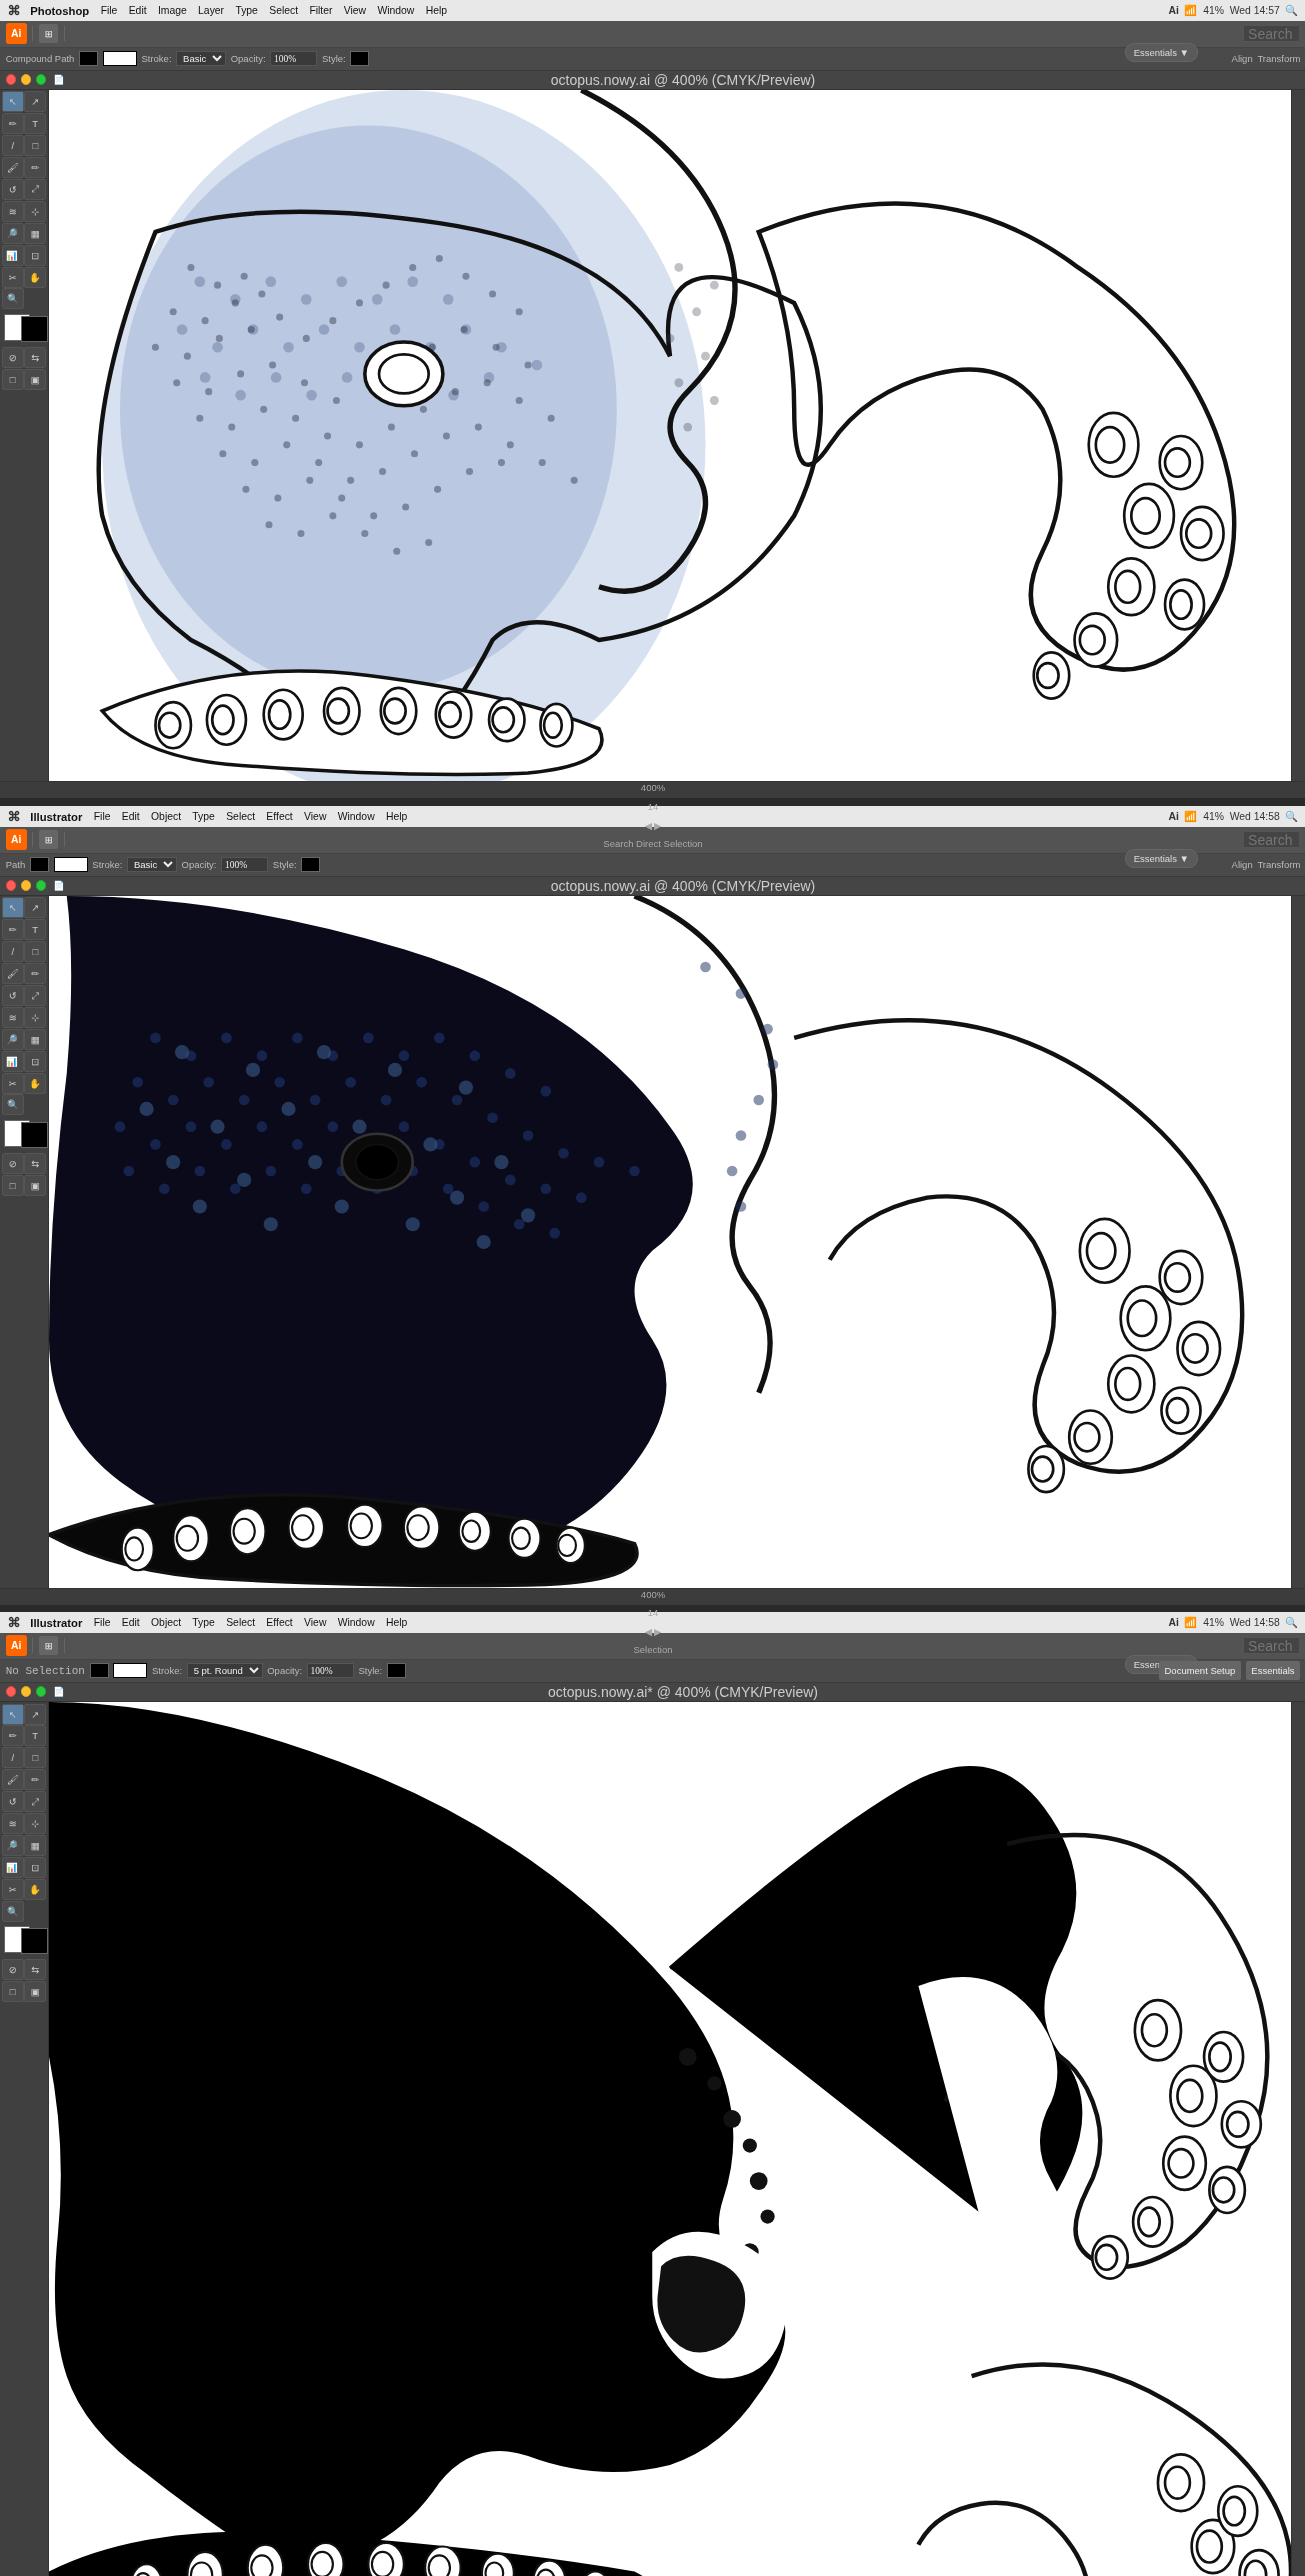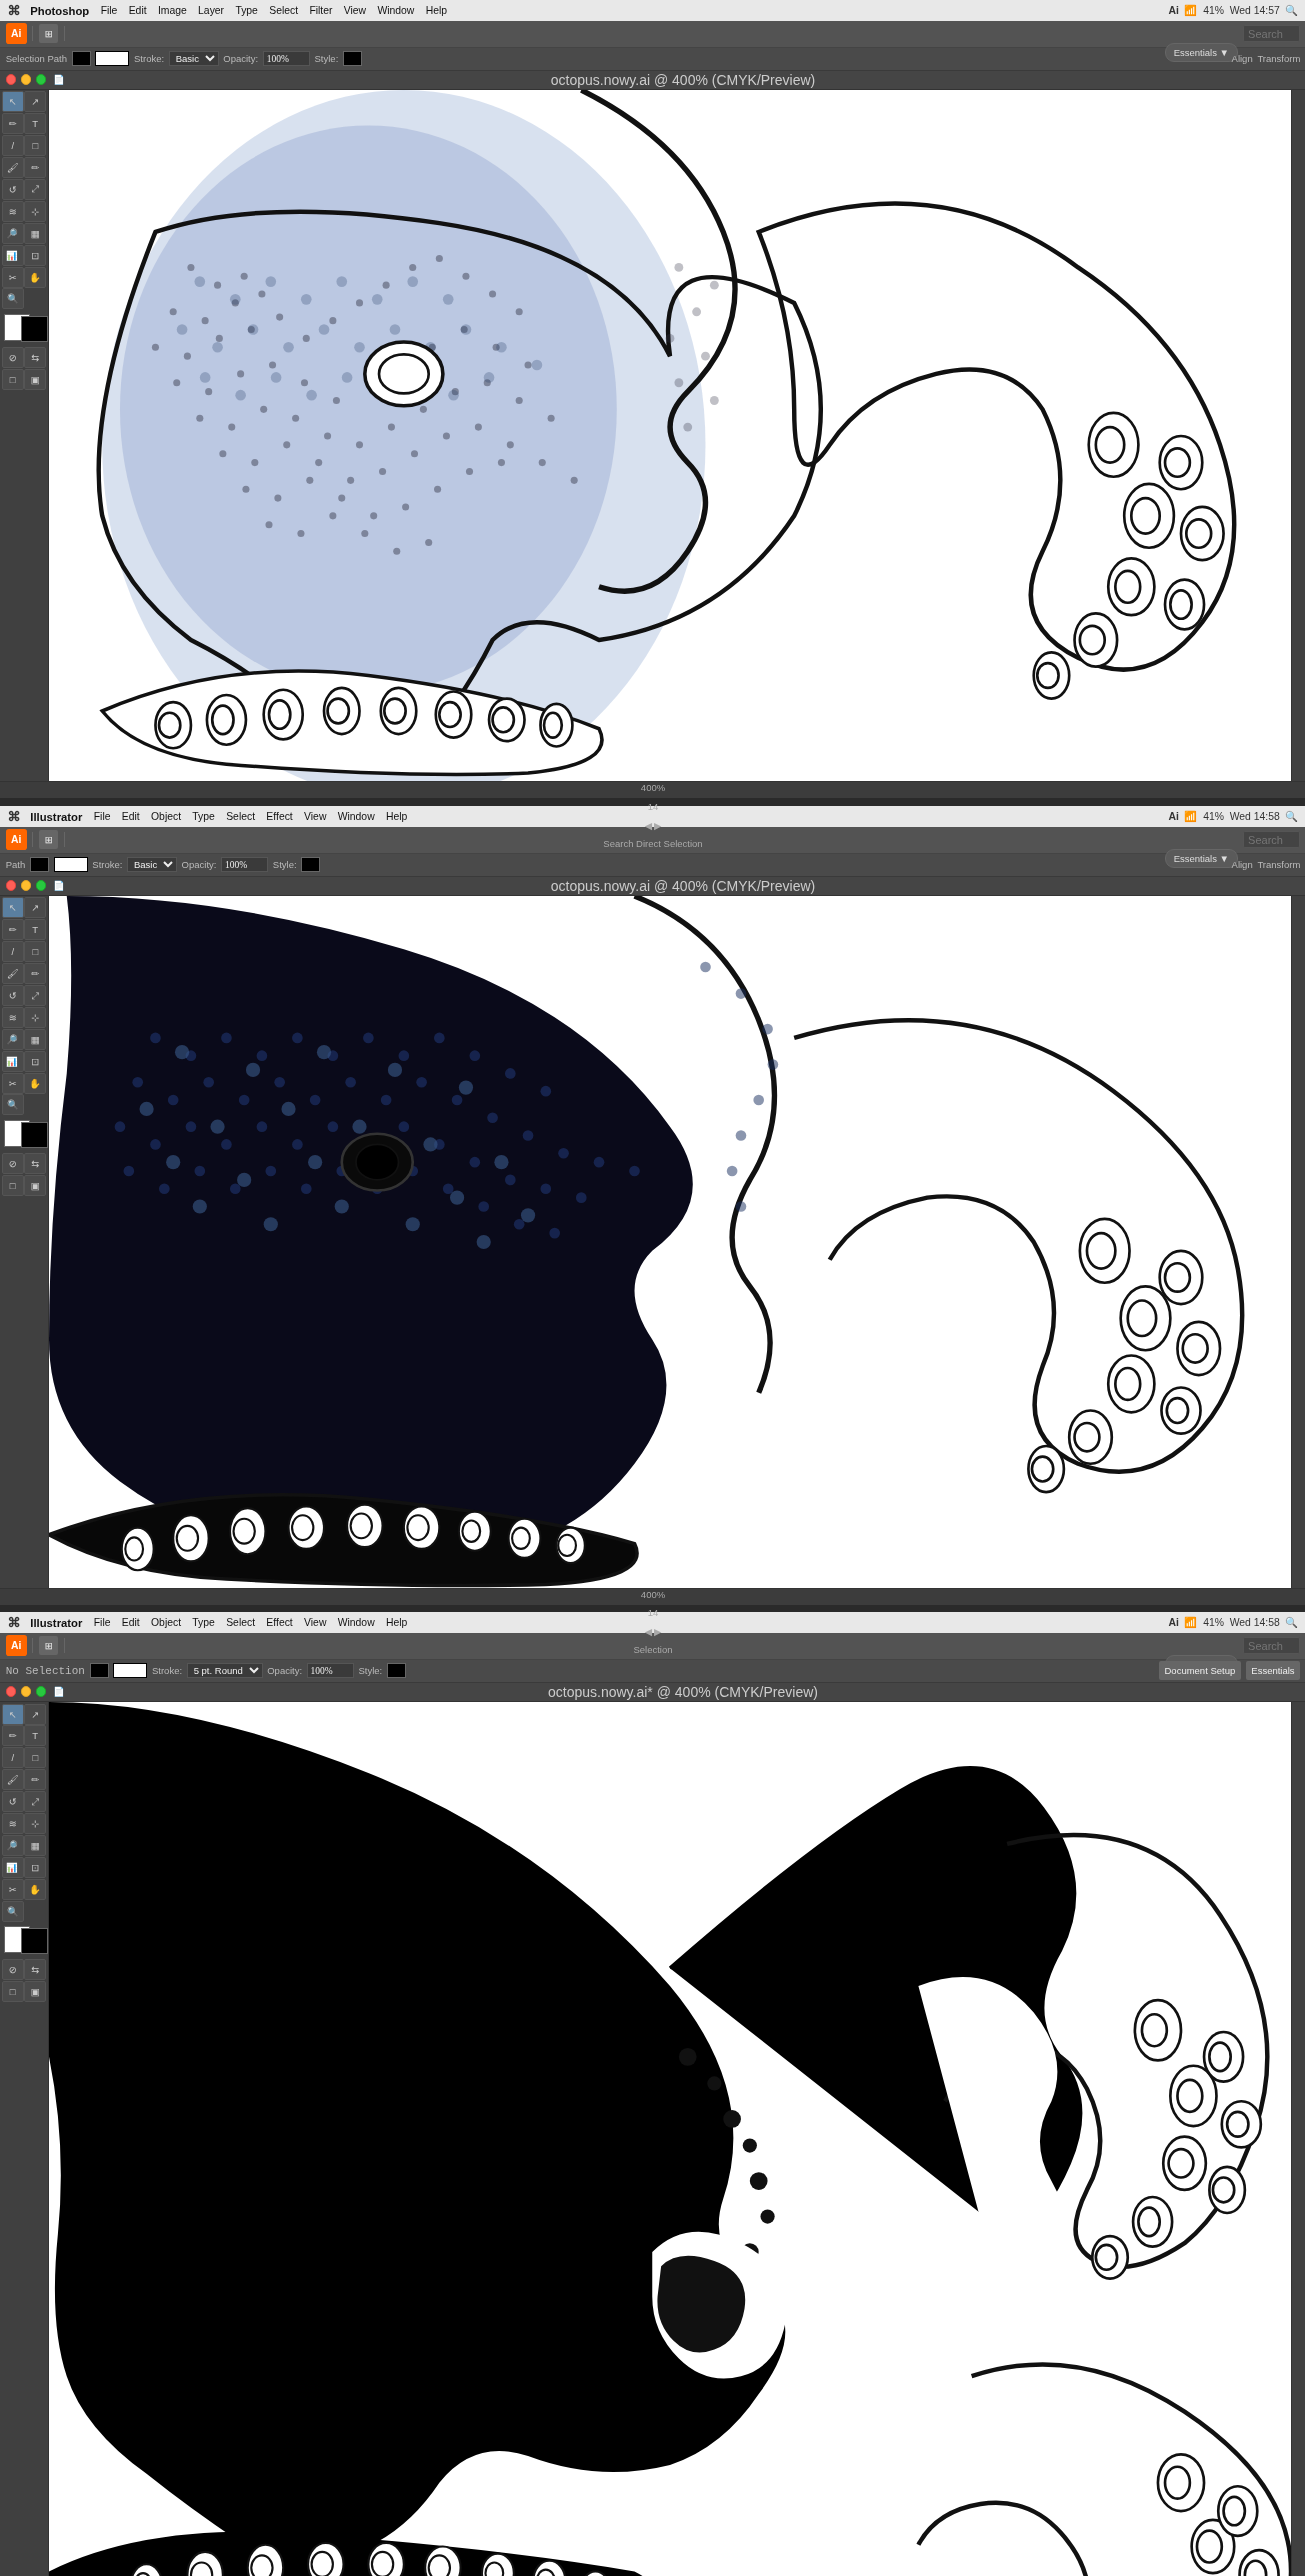--- a/index.html
+++ b/index.html
@@ -99,22 +99,23 @@
       align-items: center;
       gap: 2.8px;
     }
     .toolbar-input {
       height: 17px;
       padding: 0 3.8px;
       background: #444;
       border: 0.9px solid #555;
       border-radius: 1.9px;
       color: #eee;
-      font-size: 11px;
+      font-size: 14px;
       width: 57px;
+      margin-left: 40px;
     }
     .toolbar-spacer { flex: 1; }
     .essentials-btn {
       height: 19px;
       padding: 0 7.6px;
       background: #5a5a5a;
       border: 0.9px solid #666;
       border-radius: 9px;
       color: #ddd;
       font-size: 9.5px;
@@ -353,21 +354,21 @@
     <div class="ai-logo">Ai</div>
     <div class="toolbar-divider"></div>
     <button class="toolbar-btn">⊞</button>
     <div class="toolbar-divider"></div>
     <div class="toolbar-spacer"></div>
     <button class="essentials-btn">Essentials ▼</button>
     <input class="toolbar-input" type="text" placeholder="Search" style="">
   </div>
 
   <div class="options-bar">
-    <span class="options-text">Selection Path</span>
+    <span class="options-text">Compound Path</span>
     <div class="fill-box"></div>
     <div class="stroke-swatch"></div>
     <span class="options-text">Stroke:</span>
     <select class="options-select">
       <option>Basic</option>
     </select>
     <span class="options-text">Opacity:</span>
     <input class="options-input" value="100%" style="">
     <span class="options-text">Style:</span>
     <div class="fill-box"></div>

